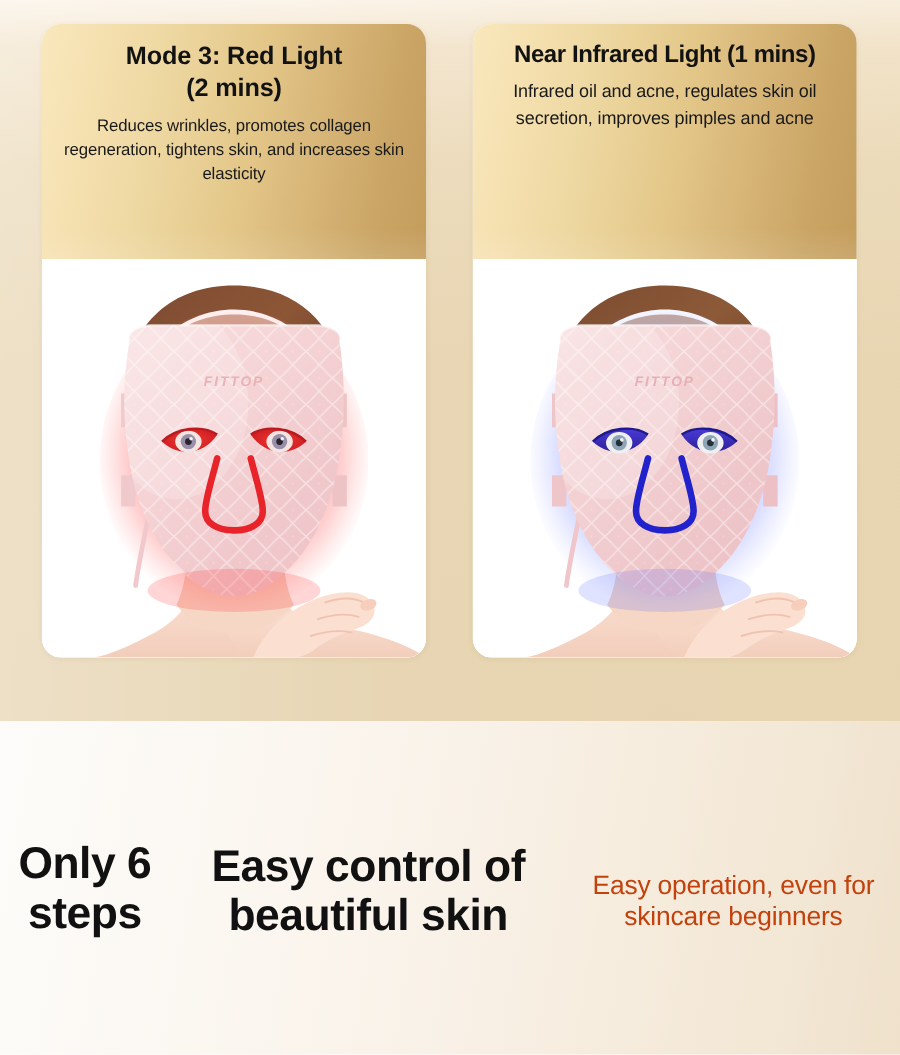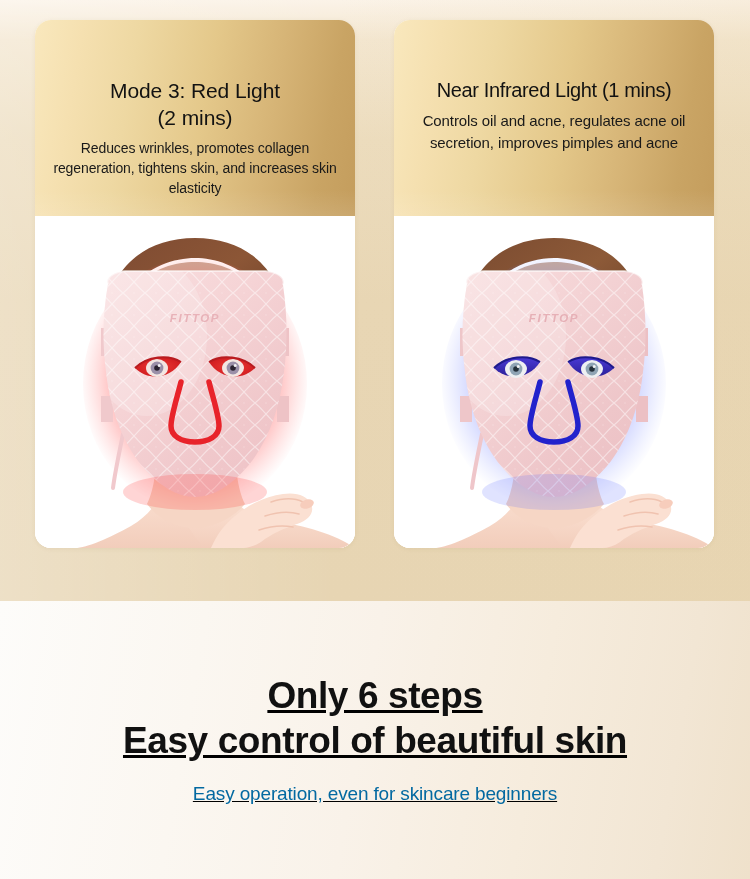--- a/index.html
+++ b/index.html
@@ -76,25 +76,24 @@
     text-align:center;
   }
   .card-header::after{
     content:"";
     position:absolute; left:0; right:0; bottom:0; height:26px;
     background:linear-gradient(to bottom, rgba(255,255,255,0), rgba(255,255,255,.10));
   }
 
   .card-title {
     font-size:21px;
-    font-weight:normal;
+    font-weight:bold;
     color:#121212;
     line-height:1.27;
     letter-spacing:-0.1px;
-    margin-top:44px;
   }
   .card.right .card-title { font-size:20px; letter-spacing:-0.35px; }
 
   .card-desc {
     margin-top:7px;
     font-size:14px;
     font-weight:400;
     color:#191919;
     line-height:1.43;
     letter-spacing:-0.1px;
@@ -109,37 +108,36 @@
     overflow:hidden;
     font-style:italic;
   }
   .card-photo svg { display:block; width:100%; height:100%; }
 
   
   .bottom-copy {
     position:absolute;
     left:0; top:601px;
     width:750px; height:278px;
-    display:flex; flex-direction:column;
+    display:flex; flex-direction:row;
     align-items:center; justify-content:center;
     text-align:center;
-    text-decoration:underline;
   }
   .headline-1 {
     font-size:37px; font-weight:bold; color:#111111;
     line-height:1.12; letter-spacing:-0.4px;
   }
   .headline-2 {
     font-size:37px; font-weight:bold; color:#111111;
     line-height:1.12; letter-spacing:-0.4px;
     margin-top:4px;
   }
   .subline {
     margin-top:22px;
-    font-size:19px; font-weight:400; color:#0369a1;
+    font-size:22px; font-weight:400; color:#c2410c;
     letter-spacing:-0.15px;
   }
 </style>
 </head>
 <body>
 
 <div id="page">
   <div class="bg-top"></div>
   <div class="bg-bottom"></div>
 
@@ -267,21 +265,21 @@
           <ellipse cx="160" cy="276" rx="72" ry="18" fill="#ff4242" opacity=".22"></ellipse>
         </svg>
       </div>
     </div>
 
     <div class="card right">
       <div class="card-header">
         <div class="card-title">
           <div>Near Infrared Light (1 mins)</div>
         </div>
-        <div class="card-desc">Controls oil and acne, regulates acne oil secretion, improves pimples and acne</div>
+        <div class="card-desc">Infrared oil and acne, regulates skin oil secretion, improves pimples and acne</div>
       </div>
       <div class="card-photo">
         <svg viewBox="0 0 320 332" preserveAspectRatio="xMidYMid slice">
           <defs>
             <radialGradient id="bGlow" cx="50%" cy="48%" r="52%">
               <stop offset="58%" stop-color="#5060ff" stop-opacity="0.40"></stop>
               <stop offset="80%" stop-color="#6c7cff" stop-opacity="0.20"></stop>
               <stop offset="100%" stop-color="#8a96ff" stop-opacity="0"></stop>
             </radialGradient>
             <linearGradient id="hairB" x1="0" y1="0" x2="1" y2="1">

